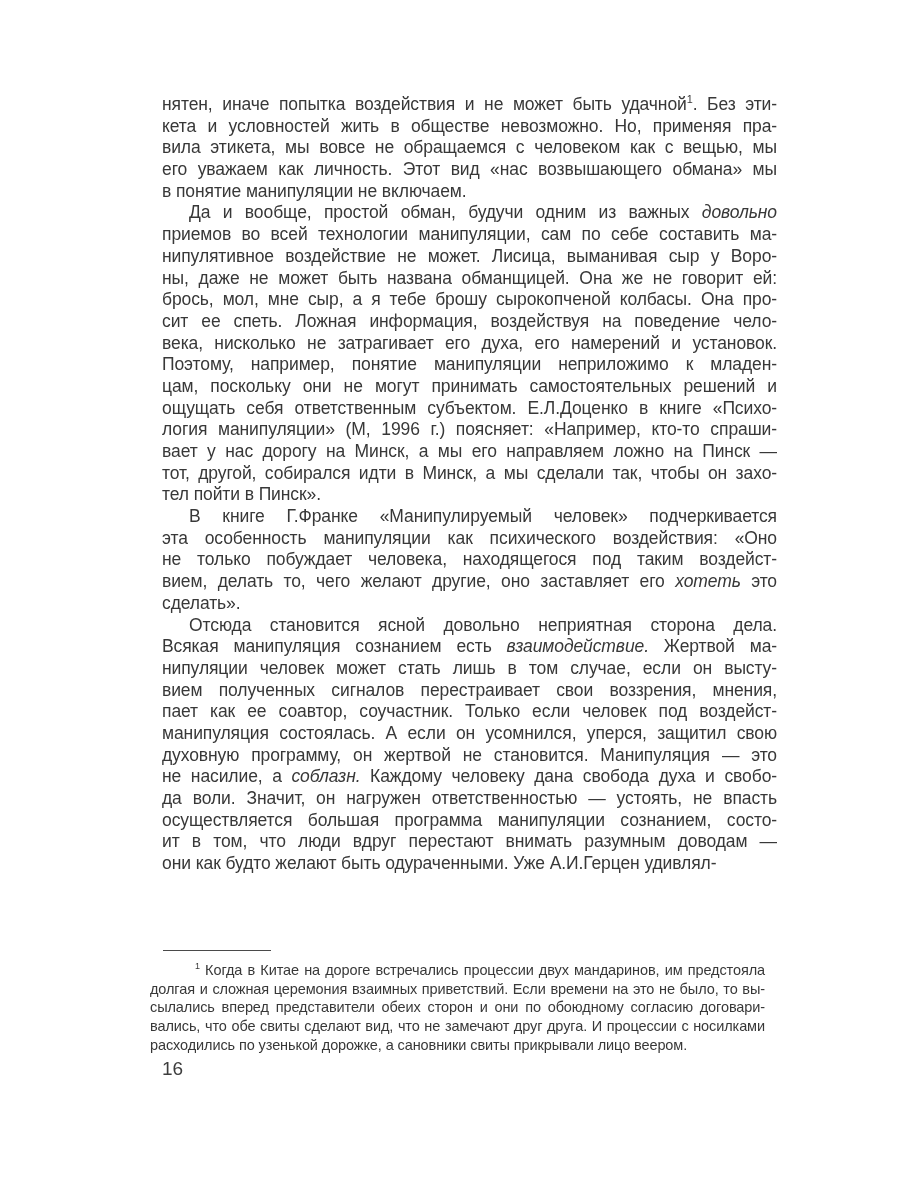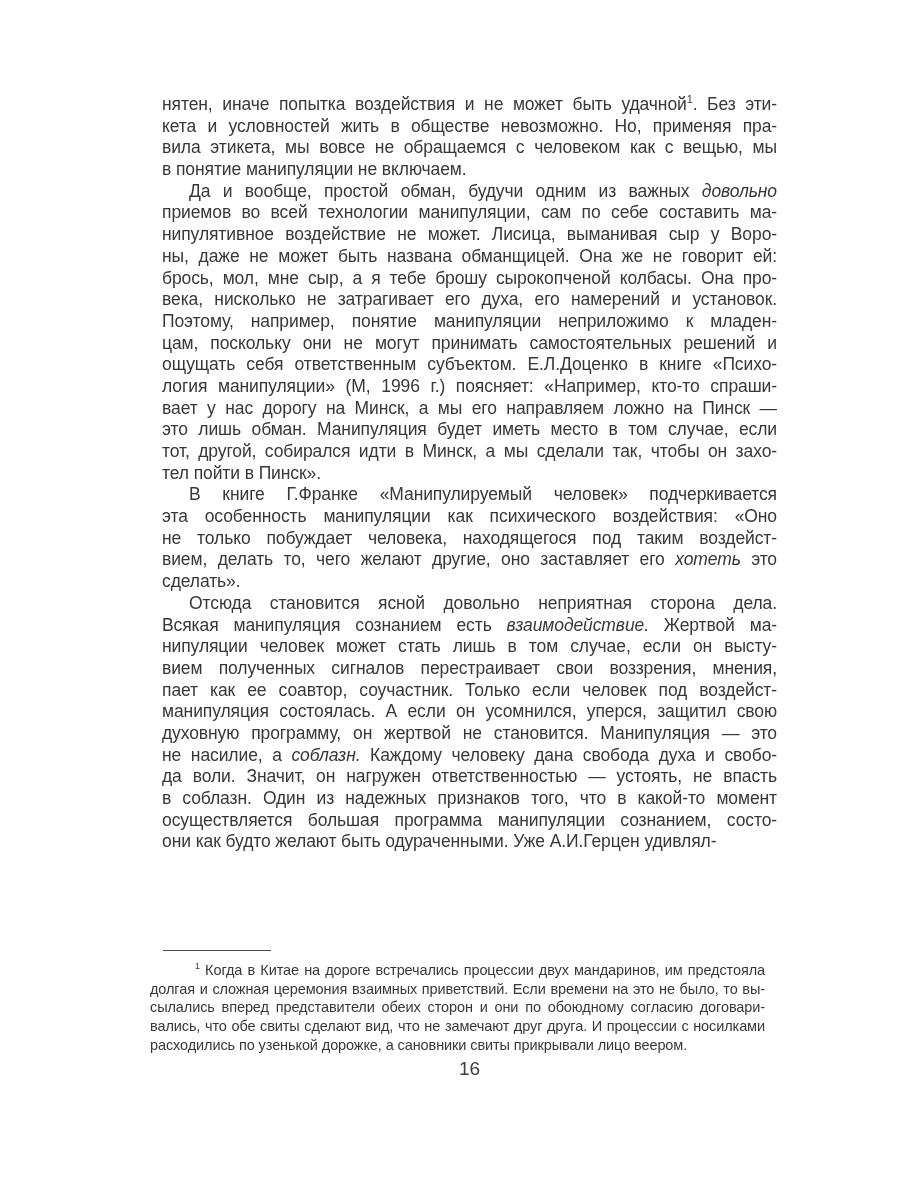--- a/index.html
+++ b/index.html
@@ -59,71 +59,72 @@
     font-size: 14.5px;
     line-height: 18.7px;
     height: 18.7px;
   }
   #footnote .line.ind { text-indent: 45px; }
   #page-number {
     position: absolute;
     left: 162px;
     top: 1058px;
     width: 615px;
-    text-align: center;
+    text-align: left;
     font-size: 19px;
     color: #3d3d3d;
   }
 </style>
 </head>
 <body>
 
 <div id="sheet" style="color: rgb(56, 56, 56); background: rgb(255, 255, 255);">
   <div id="body-text">
       <div class="para">
         <div class="line just"><span>нятен, иначе попытка воздействия и не может быть удачной</span><sup class="fn-mark">1</sup><span>. Без эти-</span></div>
         <div class="line just"><span>кета и условностей жить в обществе невозможно. Но, применяя пра-</span></div>
         <div class="line just"><span>вила этикета, мы вовсе не обращаемся с человеком как с вещью, мы</span></div>
+        <div class="line just"><span>его уважаем как личность. Этот вид «нас возвышающего обмана» мы</span></div>
         <div class="line"><span>в понятие манипуляции не включаем.</span></div>
       </div>
       <div class="para">
         <div class="line just ind"><span>Да и вообще, простой обман, будучи одним из важных </span><span class="it">довольно</span></div>
         <div class="line just"><span>приемов во всей технологии манипуляции, сам по себе составить ма-</span></div>
         <div class="line just"><span>нипулятивное воздействие не может. Лисица, выманивая сыр у Воро-</span></div>
         <div class="line just"><span>ны, даже не может быть названа обманщицей. Она же не говорит ей:</span></div>
         <div class="line just"><span>брось, мол, мне сыр, а я тебе брошу сырокопченой колбасы. Она про-</span></div>
+        <div class="line just"><span>сит ее спеть. Ложная информация, воздействуя на поведение чело-</span></div>
         <div class="line just"><span>века, нисколько не затрагивает его духа, его намерений и установок.</span></div>
         <div class="line just"><span>Поэтому, например, понятие манипуляции неприложимо к младен-</span></div>
         <div class="line just"><span>цам, поскольку они не могут принимать самостоятельных решений и</span></div>
         <div class="line just"><span>ощущать себя ответственным субъектом. Е.Л.Доценко в книге «Психо-</span></div>
         <div class="line just"><span>логия манипуляции» (М, 1996 г.) поясняет: «Например, кто-то спраши-</span></div>
         <div class="line just"><span>вает у нас дорогу на Минск, а мы его направляем ложно на Пинск —</span></div>
-        <div class="line just"><span>это лишь обман. Манипуляция будет иметь место в том случае, если</span></div>
         <div class="line just"><span>тот, другой, собирался идти в Минск, а мы сделали так, чтобы он захо-</span></div>
         <div class="line"><span>тел пойти в Пинск».</span></div>
       </div>
       <div class="para">
         <div class="line just ind"><span>В книге Г.Франке «Манипулируемый человек» подчеркивается</span></div>
         <div class="line just"><span>эта особенность манипуляции как психического воздействия: «Оно</span></div>
         <div class="line just"><span>не только побуждает человека, находящегося под таким воздейст-</span></div>
         <div class="line just"><span>вием, делать то, чего желают другие, оно заставляет его </span><span class="it">хотеть</span><span> это</span></div>
         <div class="line"><span>сделать».</span></div>
       </div>
       <div class="para">
         <div class="line just ind"><span>Отсюда становится ясной довольно неприятная сторона дела.</span></div>
         <div class="line just"><span>Всякая манипуляция сознанием есть </span><span class="it">взаимодействие.</span><span> Жертвой ма-</span></div>
         <div class="line just"><span>нипуляции человек может стать лишь в том случае, если он высту-</span></div>
         <div class="line just"><span>вием полученных сигналов перестраивает свои воззрения, мнения,</span></div>
         <div class="line just"><span>пает как ее соавтор, соучастник. Только если человек под воздейст-</span></div>
         <div class="line just"><span>манипуляция состоялась. А если он усомнился, уперся, защитил свою</span></div>
         <div class="line just"><span>духовную программу, он жертвой не становится. Манипуляция — это</span></div>
         <div class="line just"><span>не насилие, а </span><span class="it">соблазн.</span><span> Каждому человеку дана свобода духа и свобо-</span></div>
         <div class="line just"><span>да воли. Значит, он нагружен ответственностью — устоять, не впасть</span></div>
-        <div class="line just"><span>в соблазн. Один из надежных признаков того, что в какой-то момент</span></div>
         <div class="line just"><span>осуществляется большая программа манипуляции сознанием, состо-</span></div>
+        <div class="line just"><span>ит в том, что люди вдруг перестают внимать разумным доводам —</span></div>
         <div class="line"><span>они как будто желают быть одураченными. Уже А.И.Герцен удивлял-</span></div>
       </div>
     </div>
   <div id="footnote-sep"></div>
   <div id="footnote">
       <div class="line just ind"><sup class="fn-mark">1</sup><span> Когда в Китае на дороге встречались процессии двух мандаринов, им предстояла</span></div>
       <div class="line just"><span>долгая и сложная церемония взаимных приветствий. Если времени на это не было, то вы-</span></div>
       <div class="line just"><span>сылались вперед представители обеих сторон и они по обоюдному согласию договари-</span></div>
       <div class="line just"><span>вались, что обе свиты сделают вид, что не замечают друг друга. И процессии с носилками</span></div>
       <div class="line"><span>расходились по узенькой дорожке, а сановники свиты прикрывали лицо веером.</span></div>

